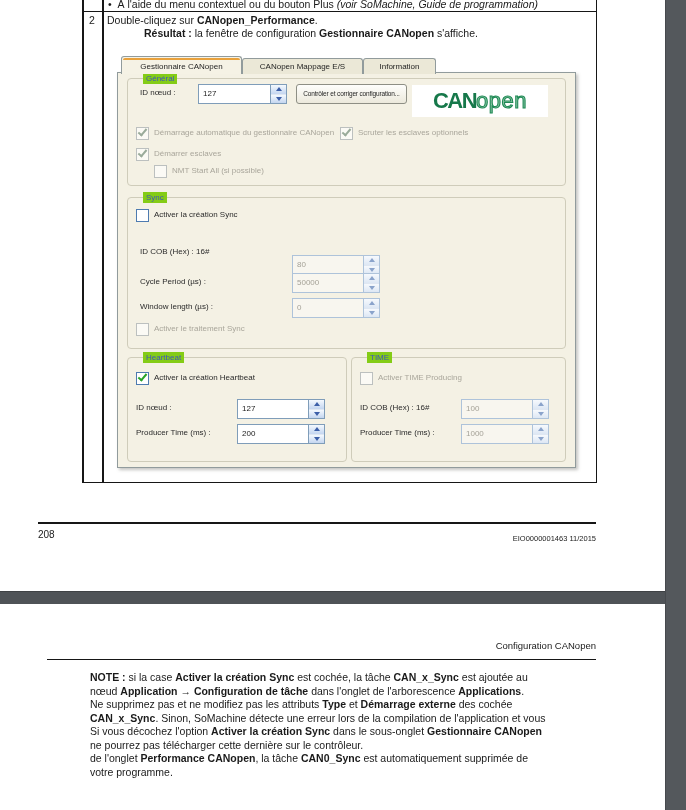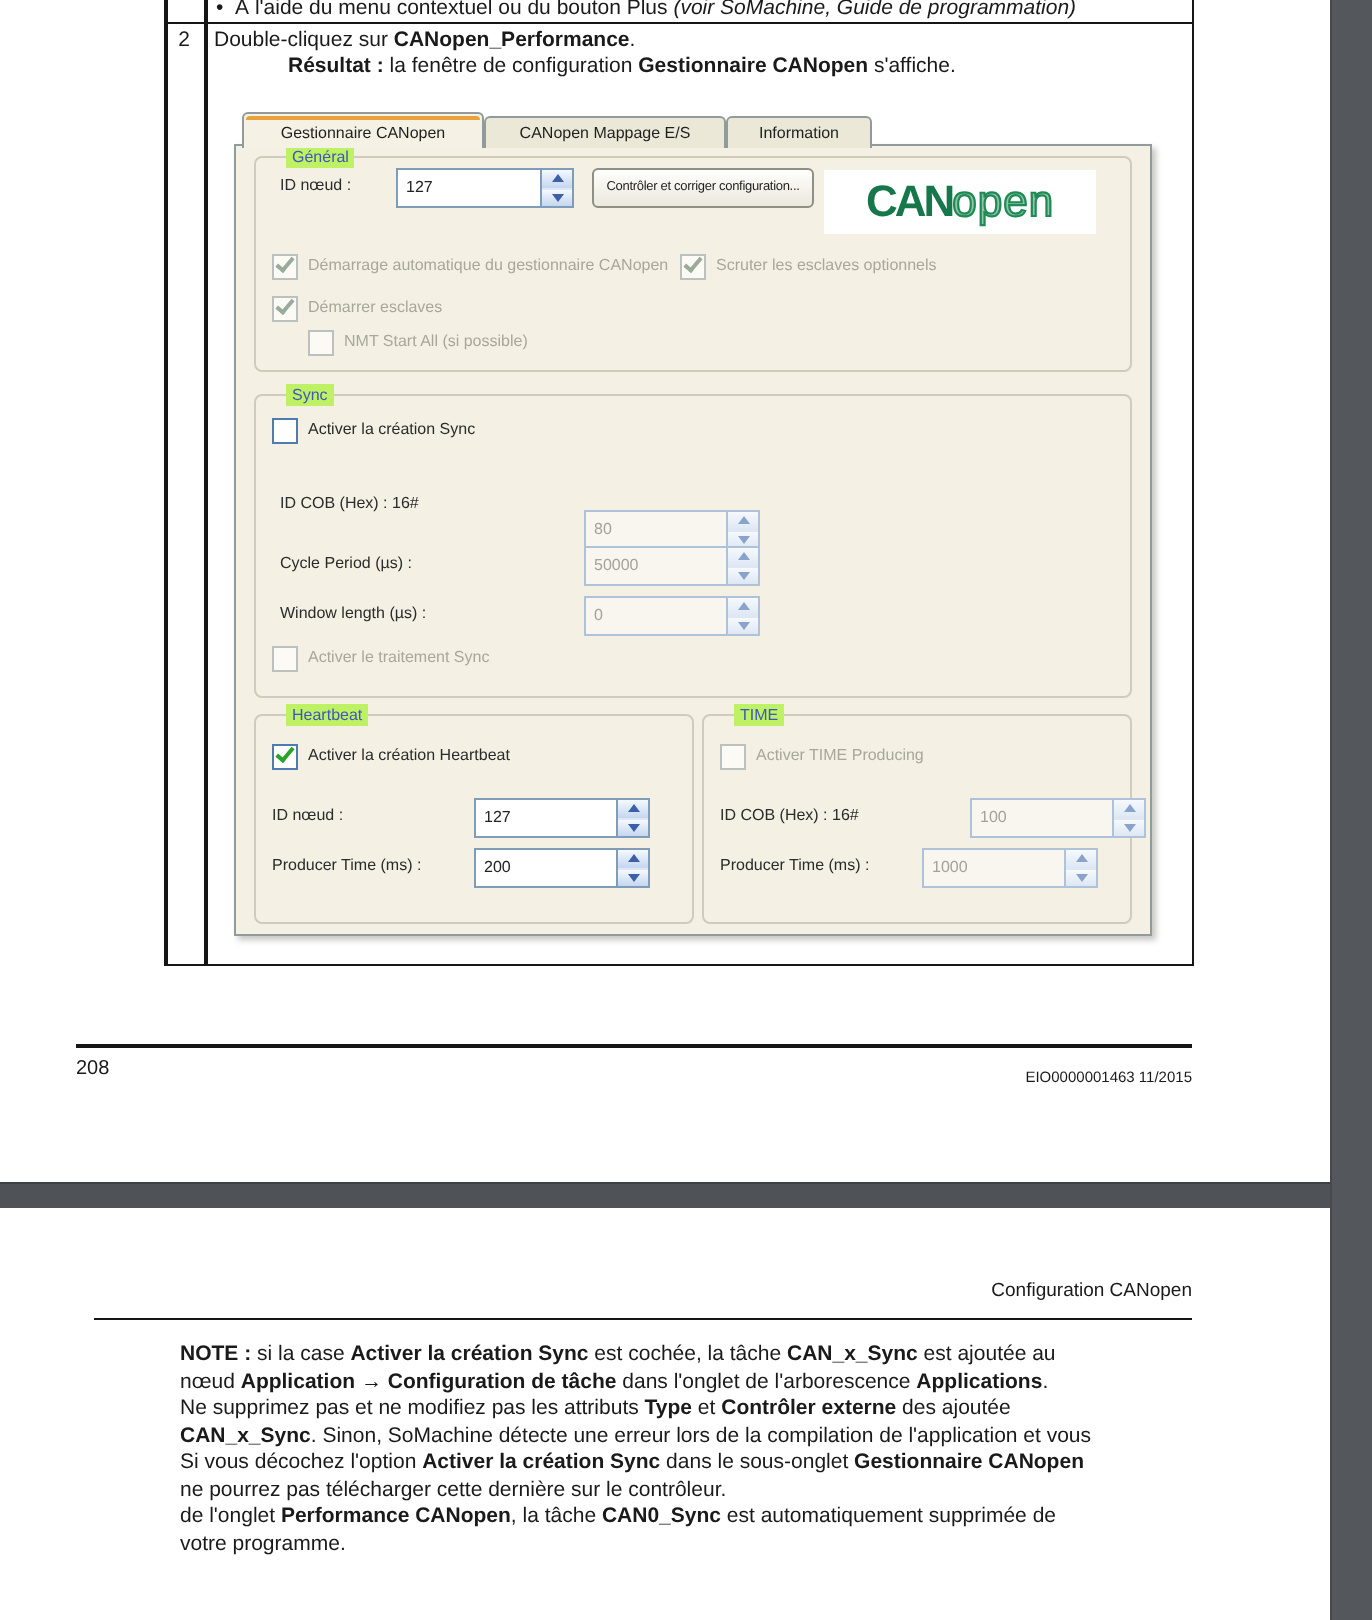--- a/index.html
+++ b/index.html
@@ -29,21 +29,21 @@
   .dlg-body{position:absolute;left:0;top:16px;right:0;bottom:0;background:#f4f1e4;
             border:1px solid #919b9c;box-shadow:2px 2px 3px rgba(90,90,80,.35);}
   .tab{position:absolute;height:15px;top:2px;background:#ebe8d7;border:1px solid #919b9c;
        border-bottom:none;border-radius:3px 3px 0 0;text-align:center;line-height:15px;
        font-size:8px;color:#1f1f1f;z-index:1;}
   .tab.active{top:0;height:17px;background:#f5f2e5;line-height:19px;z-index:3;}
   .tab.active:before{content:"";position:absolute;left:1px;right:1px;top:1px;height:2px;
        background:#e9a13b;border-radius:2px 2px 0 0;}
 
   .gb{position:absolute;border:1px solid #cfccba;border-radius:4px;}
-  .gb-title{position:absolute;top:-6px;left:15px;background:#bef264;padding:0 3px;
+  .gb-title{position:absolute;top:-6px;left:15px;background:#84cc16;padding:0 3px;
             color:#3f56bb;font-size:8px;line-height:11px;}
 
   .dlabel{position:absolute;font-size:8px;line-height:20px;white-space:nowrap;color:#2b2b2b;}
 
   .cb{position:absolute;width:11px;height:11px;background:#fff;border:1px solid #4e7bb0;}
   .cb.dis{background:#fbfaf5;border-color:#bcc0bf;}
   .chk{position:absolute;left:1px;top:1px;width:7px;height:3px;border-left:2px solid #28a428;
        border-bottom:2px solid #28a428;transform:rotate(-50deg);}
   .cb.dis .chk{border-color:#9aab9a;}
   .cb-label{position:absolute;font-size:8px;line-height:13px;white-space:nowrap;color:#2b2b2b;}
@@ -187,21 +187,21 @@
           <i class="dn"></i>
         </span>
     </div>
 
     <div class="gb" style="left:234px;top:301px;width:213px;height:103px;">
       <span class="gb-title">TIME</span>
     </div>
     <span class="cb dis" style="left:243px;top:316px;"></span>
     <span class="cb-label dis" style="left:261px;top:315px;">Activer TIME Producing</span>
     <div class="dlabel" style="left:243px;top:342px;">ID COB (Hex) : 16#</div>
-    <div class="spin dis" style="left:344px;top:343px;width:86px;margin-left:24px;">
+    <div class="spin dis" style="left:344px;top:343px;width:86px;">
       <span class="val">100</span>
       <span class="btns">
           <i class="up"></i>
           <i class="dn"></i>
         </span>
     </div>
     <div class="dlabel" style="left:243px;top:367px;">Producer Time (ms) :</div>
     <div class="spin dis" style="left:344px;top:368px;width:86px;">
       <span class="val">1000</span>
       <span class="btns">
@@ -215,21 +215,21 @@
   <div class="doc-text page-num" style="left:38px;top:528px;">208</div>
   <div class="doc-text footer-ref" style="left:396px;top:531.5px;width:200px;">EIO0000001463 11/2015</div>
 
   <div class="page-gap"></div>
 
   <div class="doc-text running-header" style="left:396px;top:639px;width:200px;">Configuration CANopen</div>
   <div class="tline" style="left:47px;top:658.5px;width:549px;height:1.5px;"></div>
   <div class="note-block" style="left:90px;top:671px;width:515px;">
       <div class="note-line"><span class="b">NOTE :</span><span> si la case </span><span class="b">Activer la création Sync</span><span> est cochée, la tâche </span><span class="b">CAN_x_Sync</span><span> est ajoutée au</span></div>
       <div class="note-line"><span>nœud </span><span class="b">Application</span><span> → </span><span class="b">Configuration de tâche</span><span> dans l'onglet de l'arborescence </span><span class="b">Applications</span><span>.</span></div>
-      <div class="note-line"><span>Ne supprimez pas et ne modifiez pas les attributs </span><span class="b">Type</span><span> et </span><span class="b">Contrôler externe</span><span> des ajoutée</span></div>
+      <div class="note-line"><span>Ne supprimez pas et ne modifiez pas les attributs </span><span class="b">Type</span><span> et </span><span class="b">Démarrage externe</span><span> des cochée</span></div>
       <div class="note-line"><span class="b">CAN_x_Sync</span><span>. Sinon, SoMachine détecte une erreur lors de la compilation de l'application et vous</span></div>
       <div class="note-line"><span>Si vous décochez l'option </span><span class="b">Activer la création Sync</span><span> dans le sous-onglet </span><span class="b">Gestionnaire CANopen</span></div>
       <div class="note-line"><span>ne pourrez pas télécharger cette dernière sur le contrôleur.</span></div>
       <div class="note-line"><span>de l'onglet </span><span class="b">Performance CANopen</span><span>, la tâche </span><span class="b">CAN0_Sync</span><span> est automatiquement supprimée de</span></div>
       <div class="note-line"><span>votre programme.</span></div>
     </div>
 
   <div class="right-band"></div>
 
 </div>

